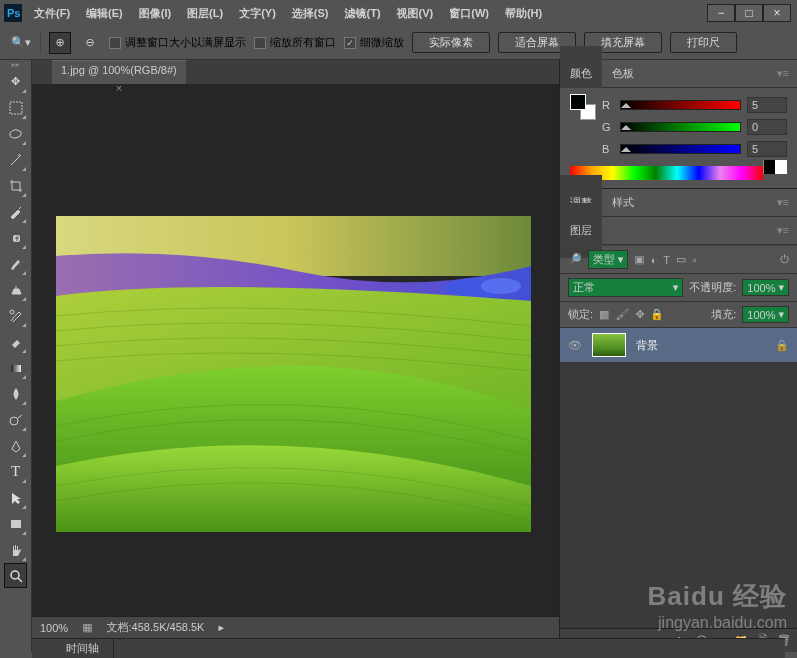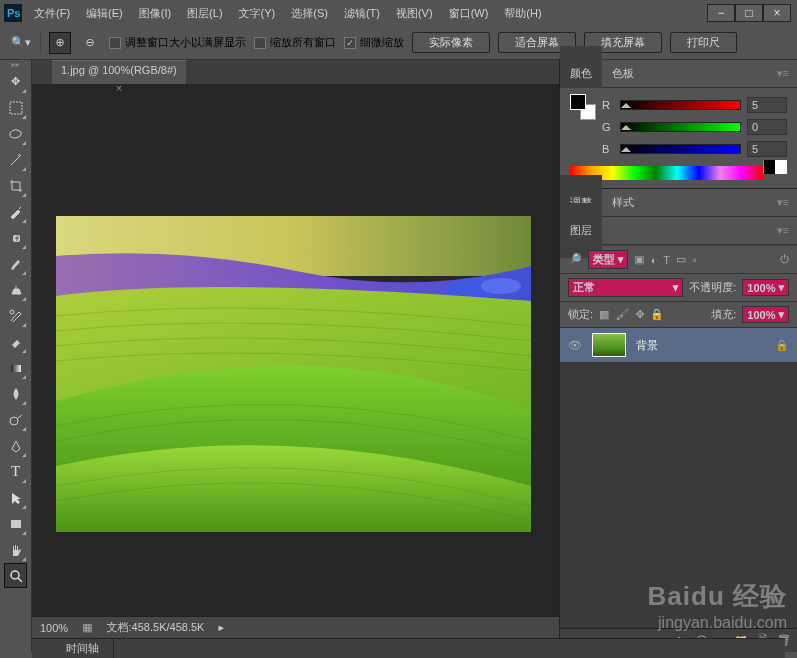--- a/index.html
+++ b/index.html
@@ -1,20 +1,20 @@
 <!DOCTYPE html>
 <html><head>
 <meta charset="utf-8">
 <style>
 * { margin:0; padding:0; box-sizing:border-box; font-family:"Microsoft YaHei",Tahoma,sans-serif; font-size:11px; user-select:none; }
 body { background:#535353; width:797px; height:658px; overflow:hidden; position:relative; }
 .titlebar { background:#535353; height:26px; display:flex; align-items:center; color:#ccc; }
 .logo { width:26px; height:26px; display:flex; align-items:center; justify-content:center; }
 .menubar { display:flex; align-items:center; height:26px; }
-.menu-item { padding:0 8px; cursor:default; color:#d0d0d0; }
+.menu-item { padding:0 8px; cursor:default; color:#d0d0d0;font-weight:bold; }
 .win-controls { position:absolute; top:4px; right:6px; display:flex; gap:0; }
 .win-btn { width:28px; height:18px; background:#5e5e5e; border:1px solid #222; display:flex; align-items:center; justify-content:center; color:#ddd; font-size:12px; }
 .optionbar { background:#535353; height:34px; display:flex; align-items:center; border-bottom:1px solid #333; gap:8px; padding:0 10px; }
 .sep { width:1px; height:22px; background:#444; }
 .icon-btn { width:22px; height:22px; display:flex; align-items:center; justify-content:center; color:#ccc; border:1px solid transparent; }
 .icon-btn.active { background:#3b3b3b; border:1px solid #111; }
 .chk { display:flex; align-items:center; gap:4px; }
 .chkbox { width:12px; height:12px; border:1px solid #777; background:#434343; display:flex; align-items:center; justify-content:center; font-size:9px; color:#ccc; }
 .chkbox.checked::after { content:"✓"; }
 .obtn { padding:2px 16px; border:1px solid #222; background:#555; color:#ddd; border-radius:2px; }
@@ -44,21 +44,21 @@
 .srow .lab { color:#ccc; width:12px; }
 .srow .track { flex:1; height:10px; position:relative; border:1px solid #222; }
 .srow .thumb { position:absolute; left:0%; top:-3px; width:0; height:0; border:5px solid transparent; border-bottom-color:#bbb; }
 .srow input.val { width:40px; background:#444; border:1px solid #333; color:#ccc; padding:1px 4px; }
 .spectrum { margin-top:6px; height:14px; background:linear-gradient(to right,red,orange,yellow,lime,green,cyan,blue,violet,magenta,red);}
 .spectrum-bar { display:flex; }
 .spectrum-bar .bbox { width:12px; height:14px; background:#000; border-left:1px solid #888;}
 .spectrum-bar .wbox { width:12px; height:14px; background:#fff;}
 .layers-panel { flex:1; display:flex; flex-direction:column; border-top:1px solid #444;}
 .layers-panel .row { display:flex; align-items:center; gap:6px; padding:4px 8px; color:#ccc; border-bottom:1px solid #333; }
-.sel { background:#be185d; border:1px solid #333; padding:1px 4px; color:#ccc; display:flex; align-items:center; gap:3px;font-weight:bold; }
+.sel { background:#15803d; border:1px solid #333; padding:1px 4px; color:#ccc; display:flex; align-items:center; gap:3px; }
 .mini-ico { color:#aaa; }
 .layer-list { flex:1; background:#3a3a3a; }
 .layer-item { display:flex; align-items:center; height:34px; padding:0 8px; gap:10px; background:#586a85; color:#eee; }
 .layer-item .thumb { width:34px; height:24px; background:linear-gradient(to bottom,#87c040 0%, #4a8b1f 70%, #2d5a10 100%); border:1px solid #fff; }
 .layer-item .name { flex:1; }
 .layer-item .lock { opacity:.7; }
 .layer-footer { height:24px; background:#3f3f3f; border-top:1px solid #222; display:flex; align-items:center; justify-content:flex-end; gap:10px; padding:0 6px; color:#999; }
 .statusbar { position:absolute; bottom:20px; left:32px; right:238px; height:22px; background:#474747; color:#ccc; display:flex; align-items:center; padding:0 8px; gap:14px; border-top:1px solid #222;}
 .timelinebar { position:absolute; bottom:0; left:32px; right:12px; height:20px; background:#3f3f3f; border-top:1px solid #222; display:flex; align-items:center;margin-top:7px; }
 .timelinebar .ttab { background:#3f3f3f; padding:2px 14px; color:#ccc; border-right:1px solid #222; }

